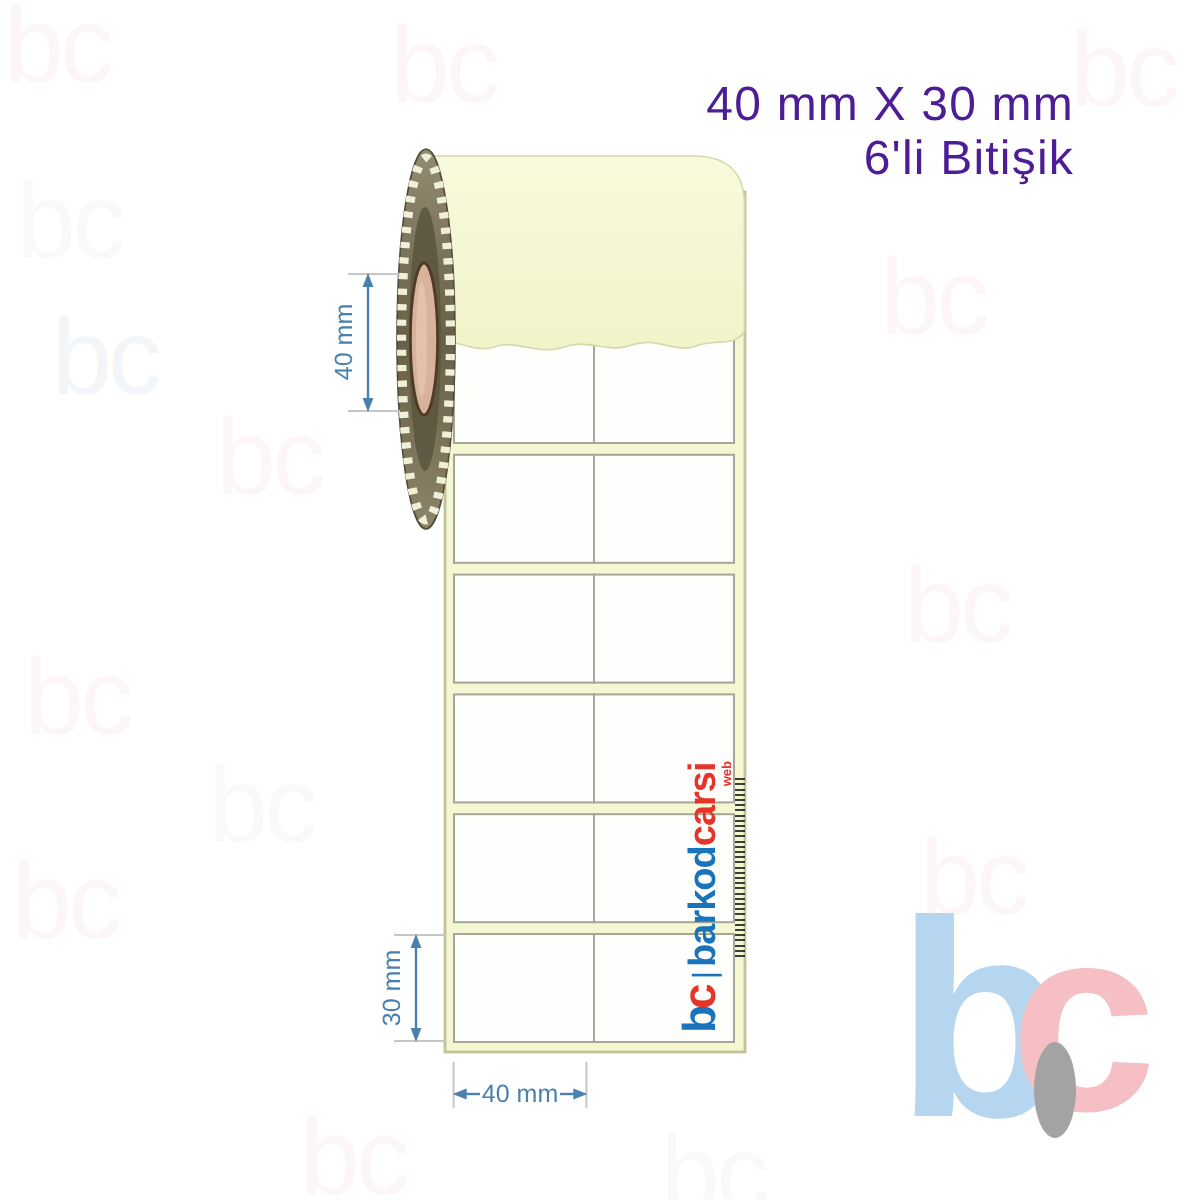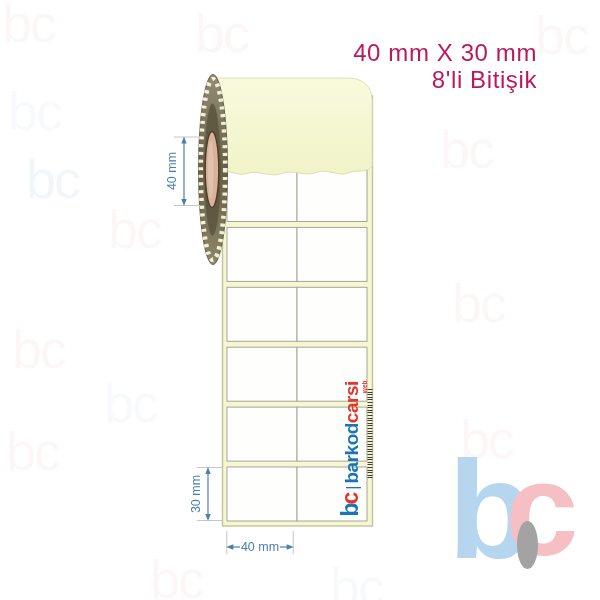--- a/index.html
+++ b/index.html
@@ -9,21 +9,21 @@
   
   .bgwm{position:absolute;font-weight:normal;font-size:54px;letter-spacing:-2px;opacity:0.045;pointer-events:none;}
   .bgwm.pink{color:#cc4a55;}
   .bgwm.blue{color:#5f8cb4;}
 
   svg.art{position:absolute;left:0;top:0;}
 
   .label-cell{fill:#fefefc;stroke:#a6a698;stroke-width:1;}
 
   
-  .title{position:absolute;top:39px;right:63px;text-align:right;color:#be185d;
+  .title{position:absolute;top:39px;right:63px;text-align:right;color:#4c1d95;
          font-size:24px;line-height:27px;letter-spacing:0.6px;}
 
   
   .dim{position:absolute;color:#4a80ad;font-size:12.5px;white-space:nowrap;}
   .dim.vert{transform:translate(-50%,-50%) rotate(-90deg);}
   .dim.horz{transform:translate(-50%,-50%);}
 
   
   .wm-logo{position:absolute;left:285px;top:435px;width:133px;height:30px;
            transform:rotate(-90deg);display:flex;align-items:baseline;white-space:nowrap;}
@@ -128,21 +128,21 @@
       <line x1="293.2" y1="531" x2="293.2" y2="554" stroke="#c6c6c6" stroke-width="1"></line>
       <line x1="232" y1="547" x2="240" y2="547" stroke="#4a80ad" stroke-width="1.2"></line>
       <line x1="280" y1="547" x2="288" y2="547" stroke="#4a80ad" stroke-width="1.2"></line>
       <polygon points="226.3,547 233.3,544.3 233.3,549.7" fill="#4a80ad"></polygon>
       <polygon points="293.7,547 286.7,544.3 286.7,549.7" fill="#4a80ad"></polygon>
     </g>
   </svg>
 
   <div class="title">
     <div>40 mm X 30 mm</div>
-    <div>8'li Bitişik</div>
+    <div>6'li Bitişik</div>
   </div>
 
   <span class="dim vert" style="left:172px;top:171px;">40 mm</span>
   <span class="dim vert" style="left:196px;top:494px;">30 mm</span>
   <span class="dim horz" style="left:260px;top:547px;">40 mm</span>
 
   <div class="wm-logo">
     <span class="wm-b">b</span>
     <span class="wm-c">c</span>
     <span class="wm-div">|</span>

